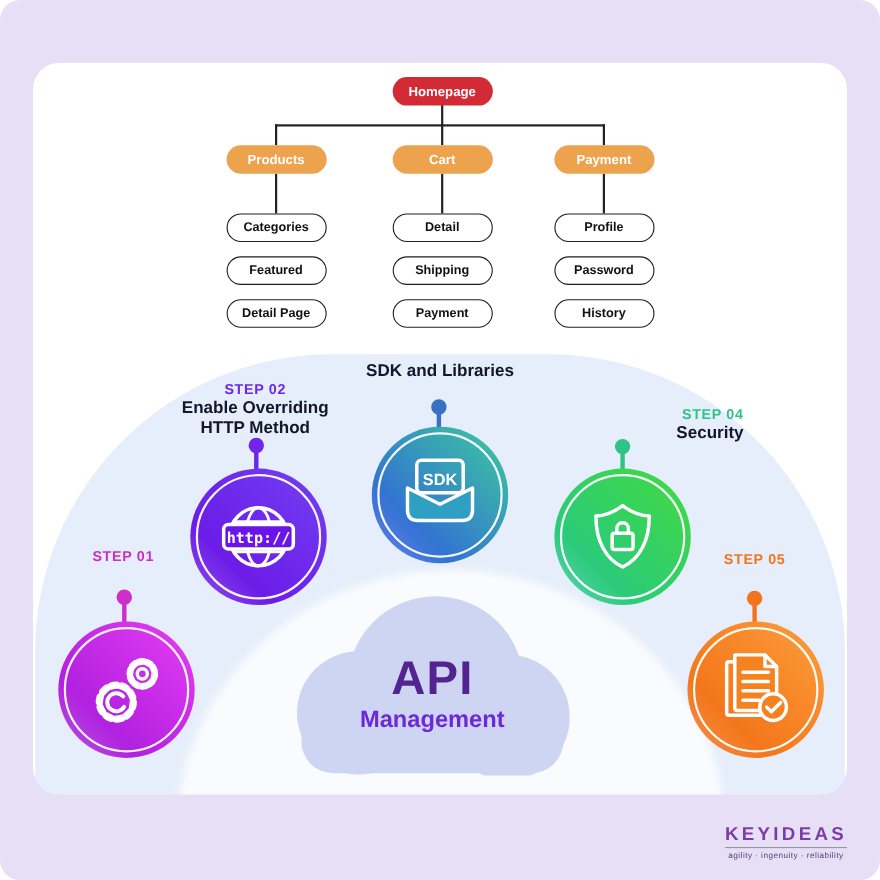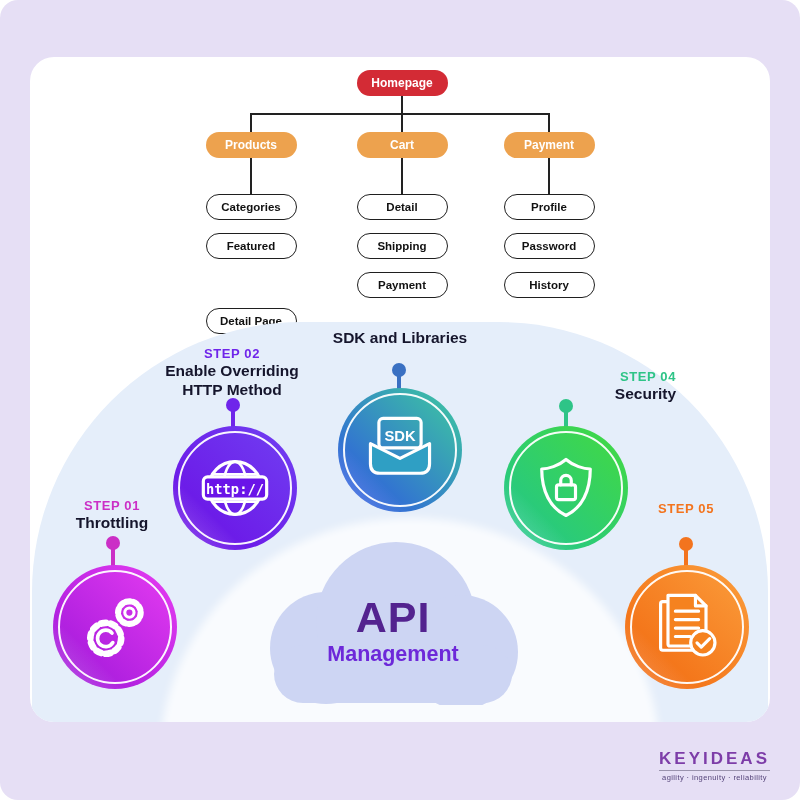--- a/index.html
+++ b/index.html
@@ -96,21 +96,21 @@
     <div class="pill branch-pill" style="left: 473.5px; top: 75px; background: rgb(237, 162, 78);">
       <span>Payment</span>
     </div>
 
     <div class="pill leaf-pill" style="left: 175.5px; top: 137px; border-color: rgb(31, 31, 31);">
       <span>Categories</span>
     </div>
     <div class="pill leaf-pill" style="left: 175.5px; top: 176px; border-color: rgb(31, 31, 31);">
       <span>Featured</span>
     </div>
-    <div class="pill leaf-pill" style="left: 175.5px; top: 215px; border-color: rgb(31, 31, 31); margin-top: 36px;">
+    <div class="pill leaf-pill" style="left: 175.5px; top: 215px; border-color: rgb(31, 31, 31);">
       <span>Detail Page</span>
     </div>
 
     <div class="pill leaf-pill" style="left: 326.5px; top: 137px; border-color: rgb(31, 31, 31);">
       <span>Detail</span>
     </div>
     <div class="pill leaf-pill" style="left: 326.5px; top: 176px; border-color: rgb(31, 31, 31);">
       <span>Shipping</span>
     </div>
     <div class="pill leaf-pill" style="left: 326.5px; top: 215px; border-color: rgb(31, 31, 31);">
@@ -140,21 +140,20 @@
     </g>
   </svg>
   <div class="cloud-text">
     <div class="cloud-title">API</div>
     <div class="cloud-sub">Management</div>
   </div>
 
   <div class="step-group">
     <div class="step-label" style="left:-28px;top:441px;">
       <div class="step-no accent" style="color: rgb(203, 47, 198);">STEP 01</div>
-      <div class="t-line">Throttling</div>
       <div class="t-line"></div>
     </div>
     <div class="stem accent-bg" style="left: 81px; top: 486px; height: 24px; background: rgb(203, 47, 198);"></div>
     <div class="dot accent-bg" style="left: 76px; top: 479px; background: rgb(203, 47, 198);"></div>
     <div class="circle" style="left: 23px; top: 508px; background: linear-gradient(45deg, rgb(154, 21, 216), rgb(232, 61, 242));">
       <svg class="icon-svg" width="74" height="74" viewBox="-36 -36 72 72">
         <g stroke="#fff" fill="none" stroke-linecap="round">
           <circle cx="14" cy="-14" r="11" stroke-width="6" stroke-dasharray="3.8 3.1"></circle>
           <circle cx="14" cy="-14" r="10.5" stroke-width="3"></circle>
           <circle cx="14" cy="-14" r="4.5" stroke-width="3"></circle>

